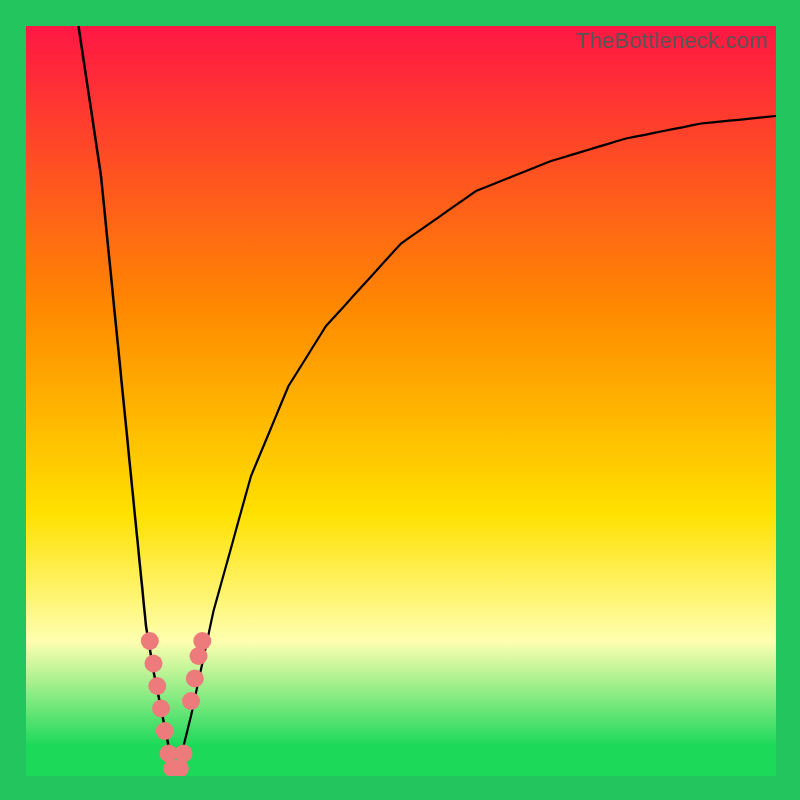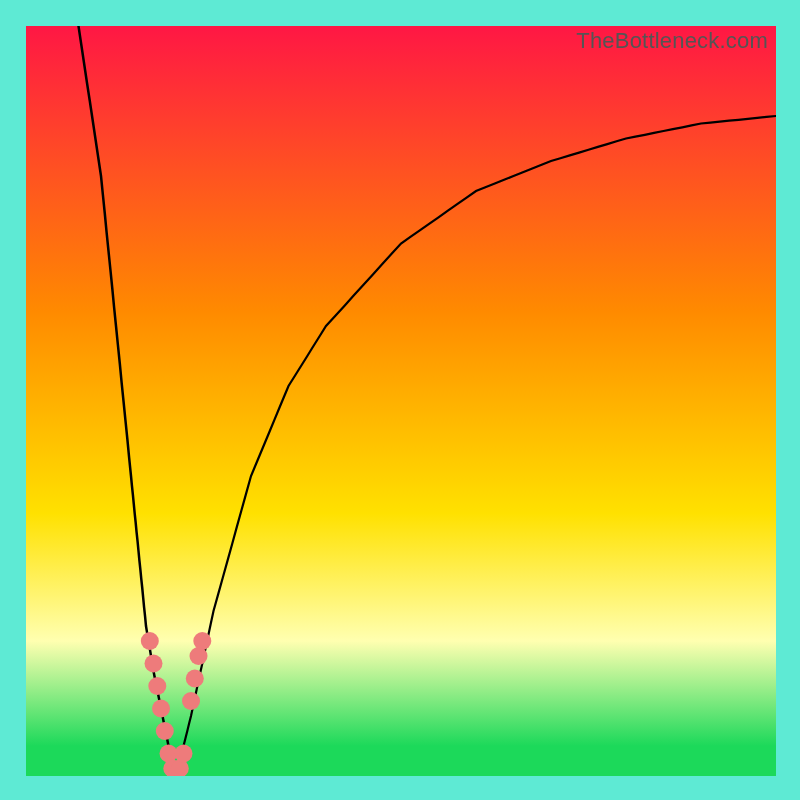--- a/index.html
+++ b/index.html
@@ -8,21 +8,21 @@
     width: 800px;
     height: 800px;
     overflow: hidden;
     background: #000;
     font-family: Arial, Helvetica, sans-serif;
   }
   .frame {
     position: relative;
     width: 800px;
     height: 800px;
-    background: #5eead4;
+    background: #22c55e;
   }
   .plot-area {
     position: absolute;
     left: 26px;
     top: 26px;
     width: 750px;
     height: 750px;
     overflow: hidden;
   }
   .gradient {

